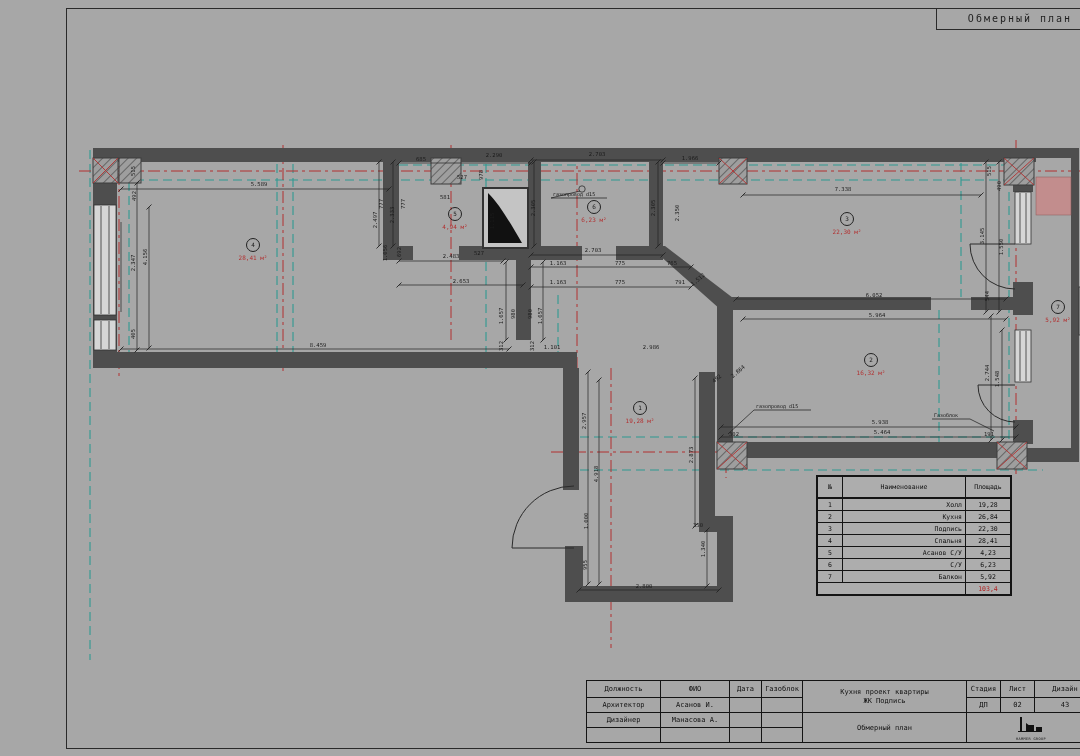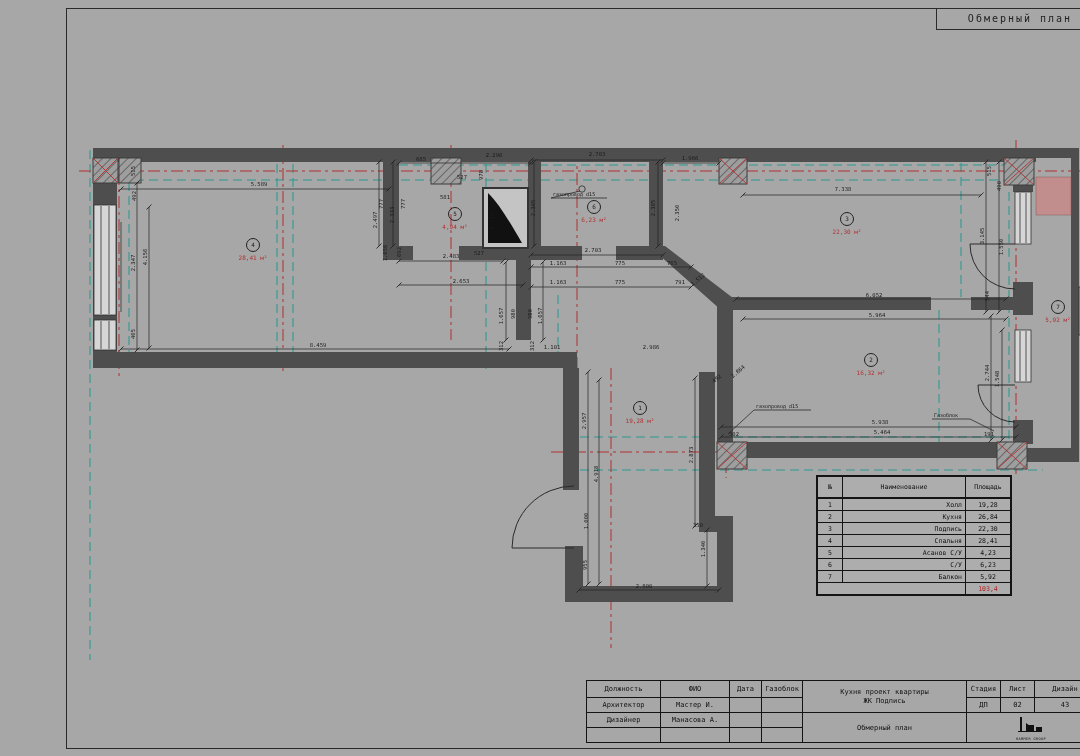--- a/index.html
+++ b/index.html
@@ -431,21 +431,21 @@
         <td style="width:163px" rowspan="2" class="proj">
           <div>Кухня проект квартиры</div>
           <div>ЖК Подпись</div>
         </td>
         <td style="width:33px">Стадия</td>
         <td style="width:33px">Лист</td>
         <td style="width:60px">Дизайн</td>
       </tr>
       <tr style="height:15px">
         <td>Архитектор</td>
-        <td>Мастер И.</td>
+        <td>Асанов И.</td>
         <td></td>
         <td></td>
         <td>ДП</td>
         <td>02</td>
         <td>43</td>
       </tr>
       <tr style="height:15px">
         <td>Дизайнер</td>
         <td>Манасова А.</td>
         <td></td>

